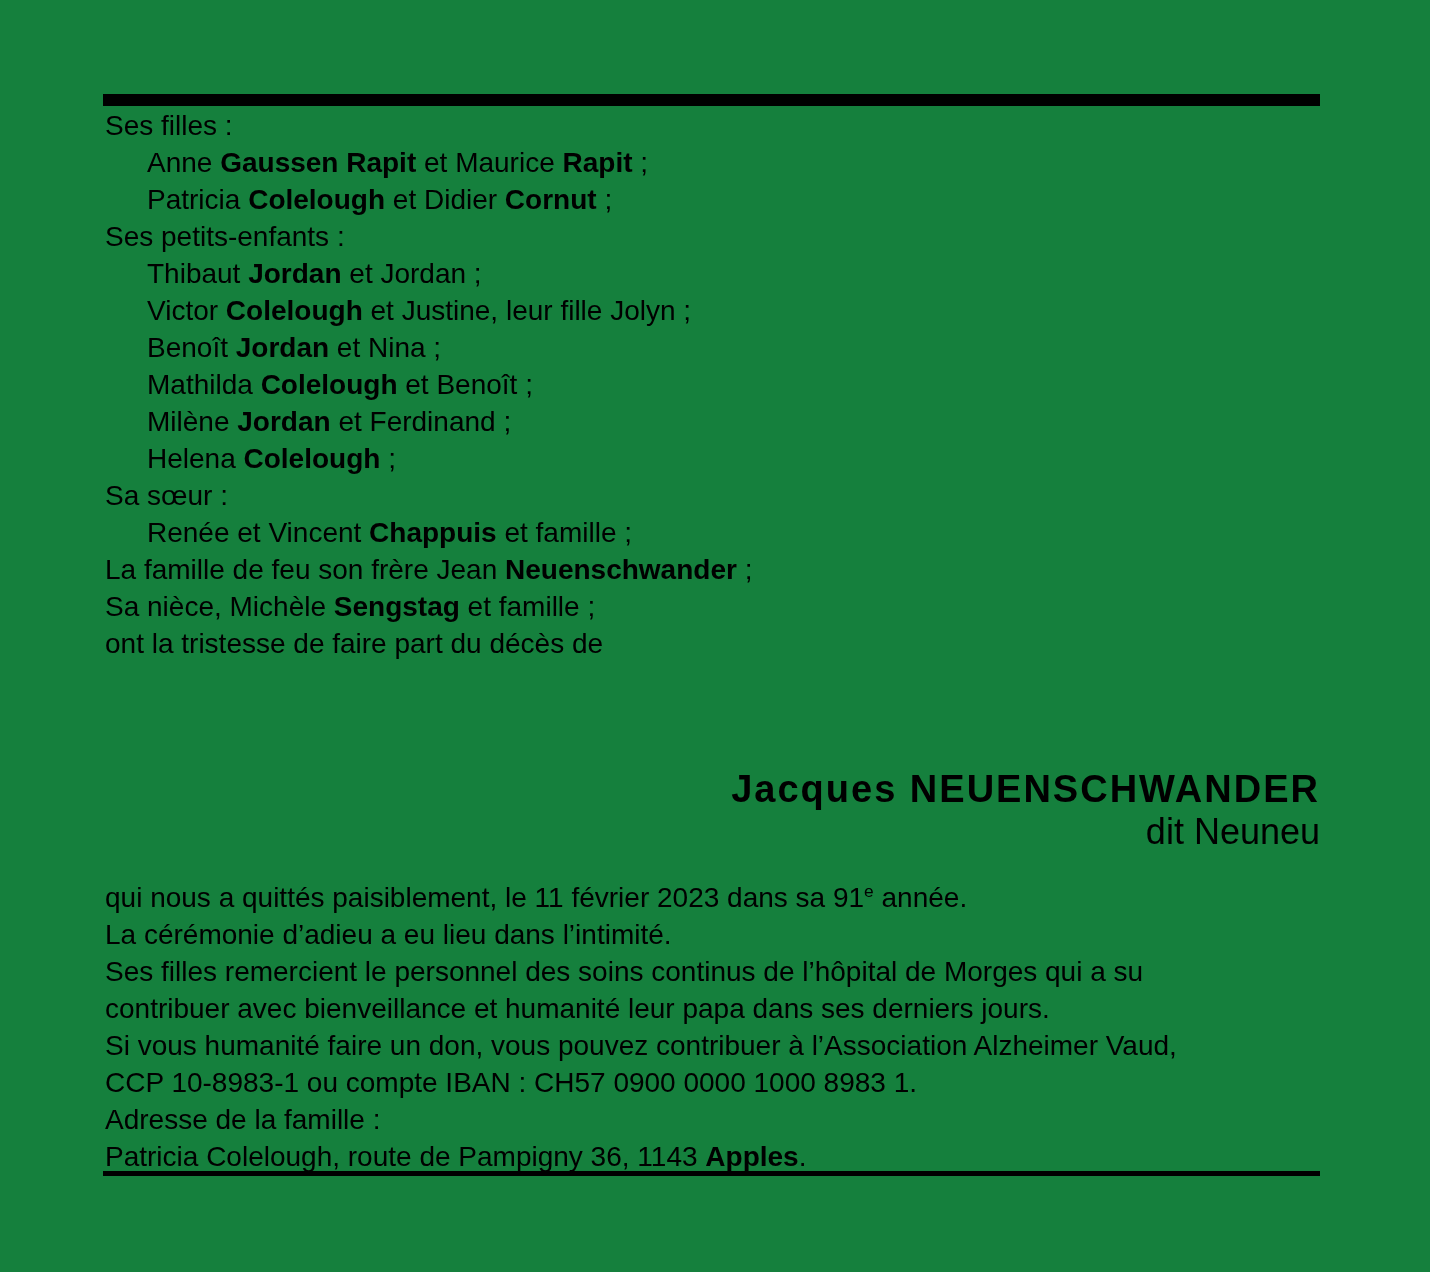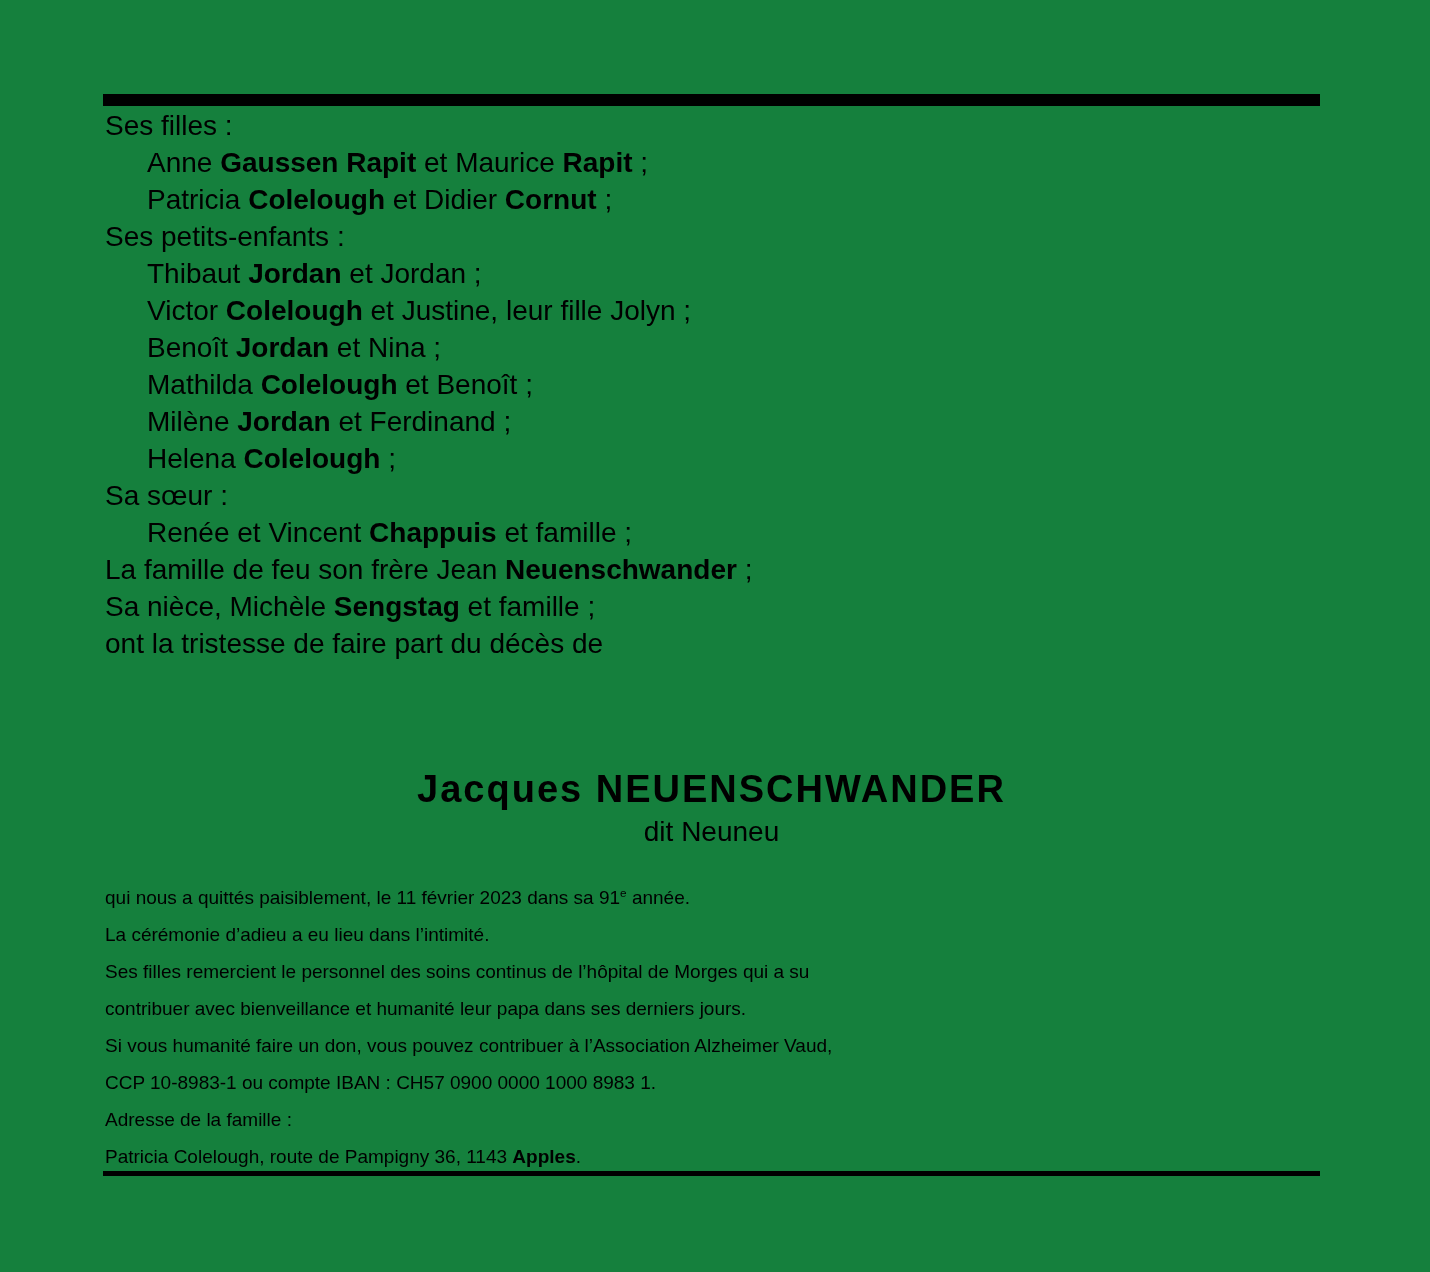--- a/index.html
+++ b/index.html
@@ -42,21 +42,21 @@
     top: 107px;
     width: 1217px;
     font-size: 28px;
     line-height: 37px;
   }
   .body-block {
     position: absolute;
     left: 105px;
     top: 879px;
     width: 1217px;
-    font-size: 19px;
+    font-size: 28px;
     line-height: 37px;
   }
   .line {
     white-space: nowrap;
   }
   .line.indent {
     padding-left: 42px;
   }
   .b {
     font-weight: bold;
@@ -64,31 +64,31 @@
   sup {
     font-size: 0.62em;
     line-height: 0;
     vertical-align: super;
   }
   .title-block {
     position: absolute;
     left: 103px;
     top: 765px;
     width: 1217px;
-    text-align: center;
+    text-align: right;
   }
   .deceased-name {
     font-size: 38px;
     font-weight: bold;
     letter-spacing: 2px;
     line-height: 48px;
     white-space: nowrap;
   }
   .deceased-nickname {
-    font-size: 28px;
+    font-size: 36px;
     line-height: 37px;
     white-space: nowrap;
   }
 </style>
 </head>
 <body>
 
 <div class="page">
 
   <div class="top-bar"></div>

